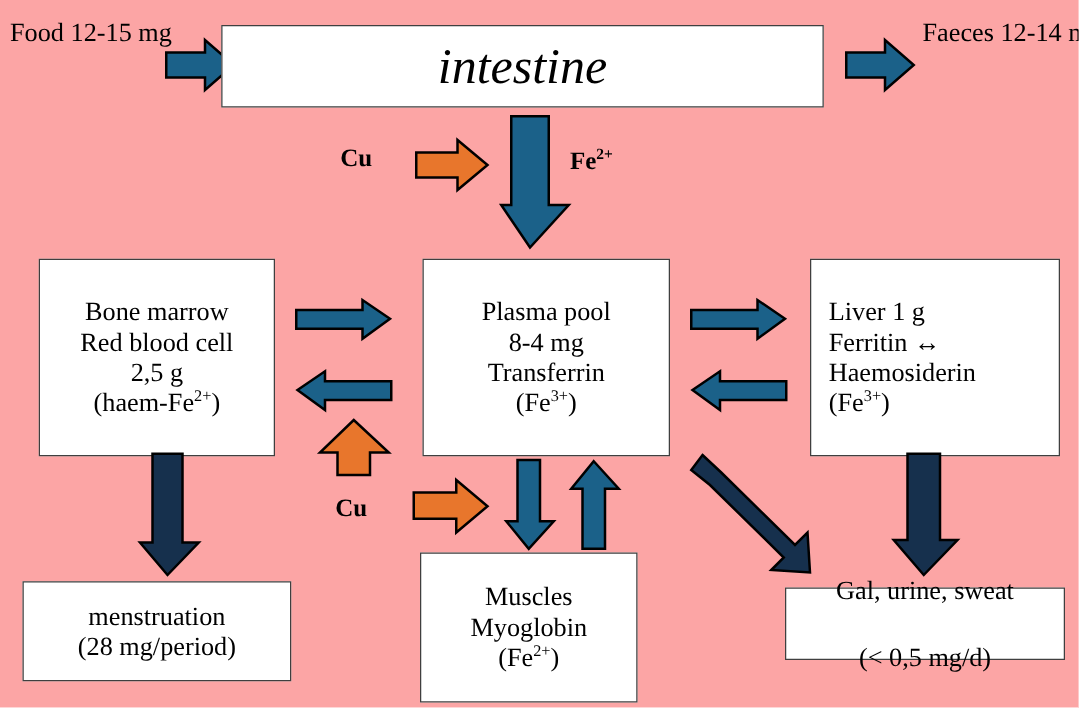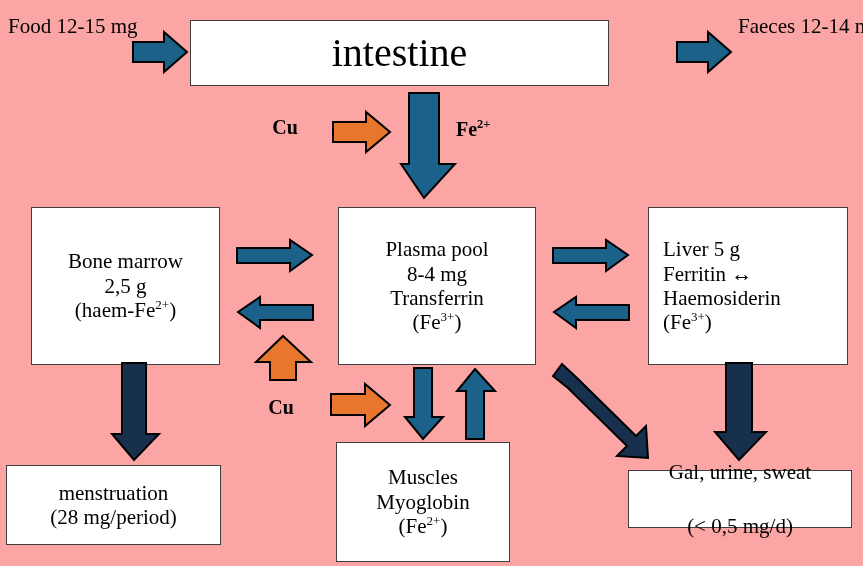--- a/index.html
+++ b/index.html
@@ -53,21 +53,21 @@
     <span class="ln">Food</span>
     <span class="ln">12-15 mg</span>
   </div>
 
   <div class="arrow" style="left:132px;top:30px;">
     <svg width="56" height="44" viewBox="0 0 56 44">
       <polygon points="1,12 32,12 32,2 55,22 32,42 32,32 1,32" fill="#1b6189" stroke="#000000" stroke-width="2"></polygon>
     </svg>
   </div>
 
-  <div class="box" style="left:190px;top:20px;width:419px;height:66px;">
+  <div class="box" style="left:177px;top:20px;width:482px;height:66px;font-style:italic;">
     <span class="ln" id="title-intestine">intestine</span>
   </div>
 
   <div class="arrow" style="left:676px;top:30px;">
     <svg width="56" height="44" viewBox="0 0 56 44">
       <polygon points="1,12 32,12 32,2 55,22 32,42 32,32 1,32" fill="#1b6189" stroke="#000000" stroke-width="2"></polygon>
     </svg>
   </div>
 
   <div class="lbl" style="left:738px;top:14px;width:120px;">
@@ -88,20 +88,21 @@
       <polygon points="9,1 39,1 39,72 55,72 24,106 1,72 9,72" fill="#1b6189" stroke="#000000" stroke-width="2"></polygon>
     </svg>
   </div>
 
   <div class="lbl bold" style="left:456px;top:118px;width:70px;text-align:left;">
     <span>Fe</span><sup>2+</sup>
   </div>
 
   <div class="box" style="left:31px;top:207px;width:189px;height:158px;">
     <span class="ln">Bone marrow</span>
+    <span class="ln">Red blood cell</span>
     <span class="ln">2,5 g</span>
     <span class="ln"><span>(haem-Fe</span><sup>2+</sup><span>)</span></span>
   </div>
 
   <div class="arrow" style="left:236px;top:238px;">
     <svg width="78" height="36" viewBox="0 0 78 36">
       <polygon points="1,10 54,10 54,2 76,17 54,33 54,25 1,25" fill="#1b6189" stroke="#000000" stroke-width="2"></polygon>
     </svg>
   </div>
 
@@ -130,21 +131,21 @@
     </svg>
   </div>
 
   <div class="arrow" style="left:552px;top:295px;">
     <svg width="78" height="36" viewBox="0 0 78 36">
       <polygon points="77,10 24,10 24,2 2,17 24,33 24,25 77,25" fill="#1b6189" stroke="#000000" stroke-width="2"></polygon>
     </svg>
   </div>
 
   <div class="box" style="left:648px;top:207px;width:200px;height:158px;align-items:flex-start;padding-left:14px;text-align:left;">
-    <span class="ln">Liver 5 g</span>
+    <span class="ln">Liver 1 g</span>
     <span class="ln">Ferritin ↔</span>
     <span class="ln">Haemosiderin</span>
     <span class="ln"><span>(Fe</span><sup>3+</sup><span>)</span></span>
   </div>
 
   <div class="arrow" style="left:110px;top:362px;">
     <svg width="52" height="100" viewBox="0 0 52 100">
       <polygon points="12,1 36,1 36,72 49,72 24,98 2,72 12,72" fill="#16304d" stroke="#000000" stroke-width="2"></polygon>
     </svg>
   </div>
@@ -174,21 +175,21 @@
       <polygon points="14,2 29,16 88,74 98,64 100,96 69,94 79,84 20,26 5,14" fill="#16304d" stroke="#000000" stroke-width="2"></polygon>
     </svg>
   </div>
 
   <div class="arrow" style="left:713px;top:362px;">
     <svg width="56" height="100" viewBox="0 0 56 100">
       <polygon points="13,1 39,1 39,70 53,70 26,98 2,70 13,70" fill="#16304d" stroke="#000000" stroke-width="2"></polygon>
     </svg>
   </div>
 
-  <div class="box" style="left:6px;top:465px;width:215px;height:80px;">
+  <div class="box" style="left:18px;top:465px;width:215px;height:80px;">
     <span class="ln">menstruation</span>
     <span class="ln">(28 mg/period)</span>
   </div>
 
   <div class="box" style="left:336px;top:442px;width:174px;height:120px;">
     <span class="ln">Muscles</span>
     <span class="ln">Myoglobin</span>
     <span class="ln"><span>(Fe</span><sup>2+</sup><span>)</span></span>
   </div>
 

